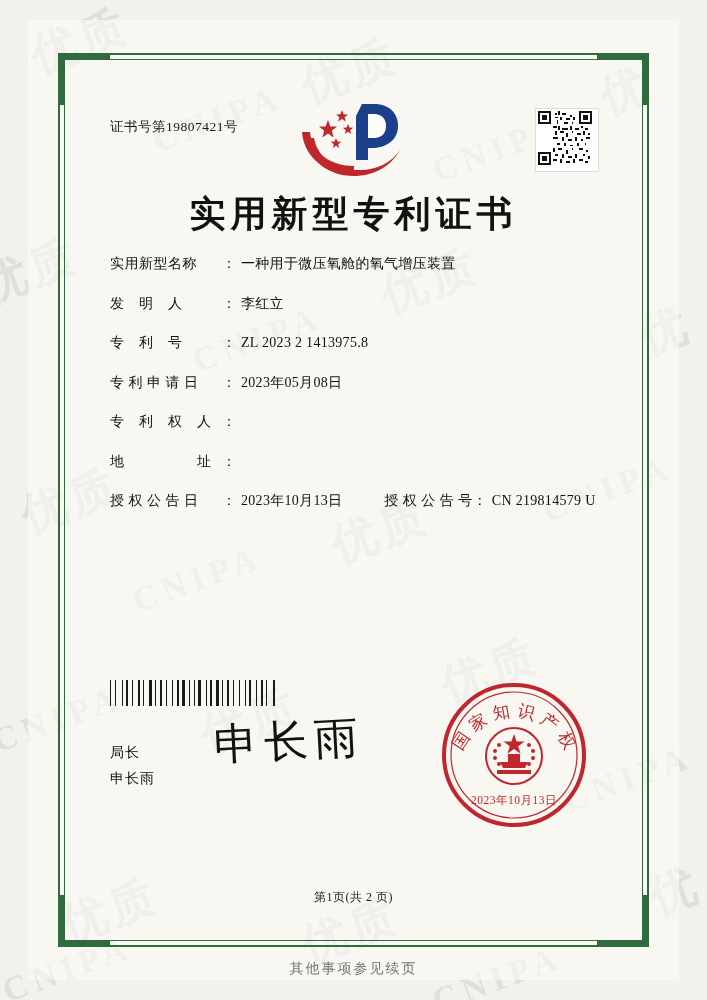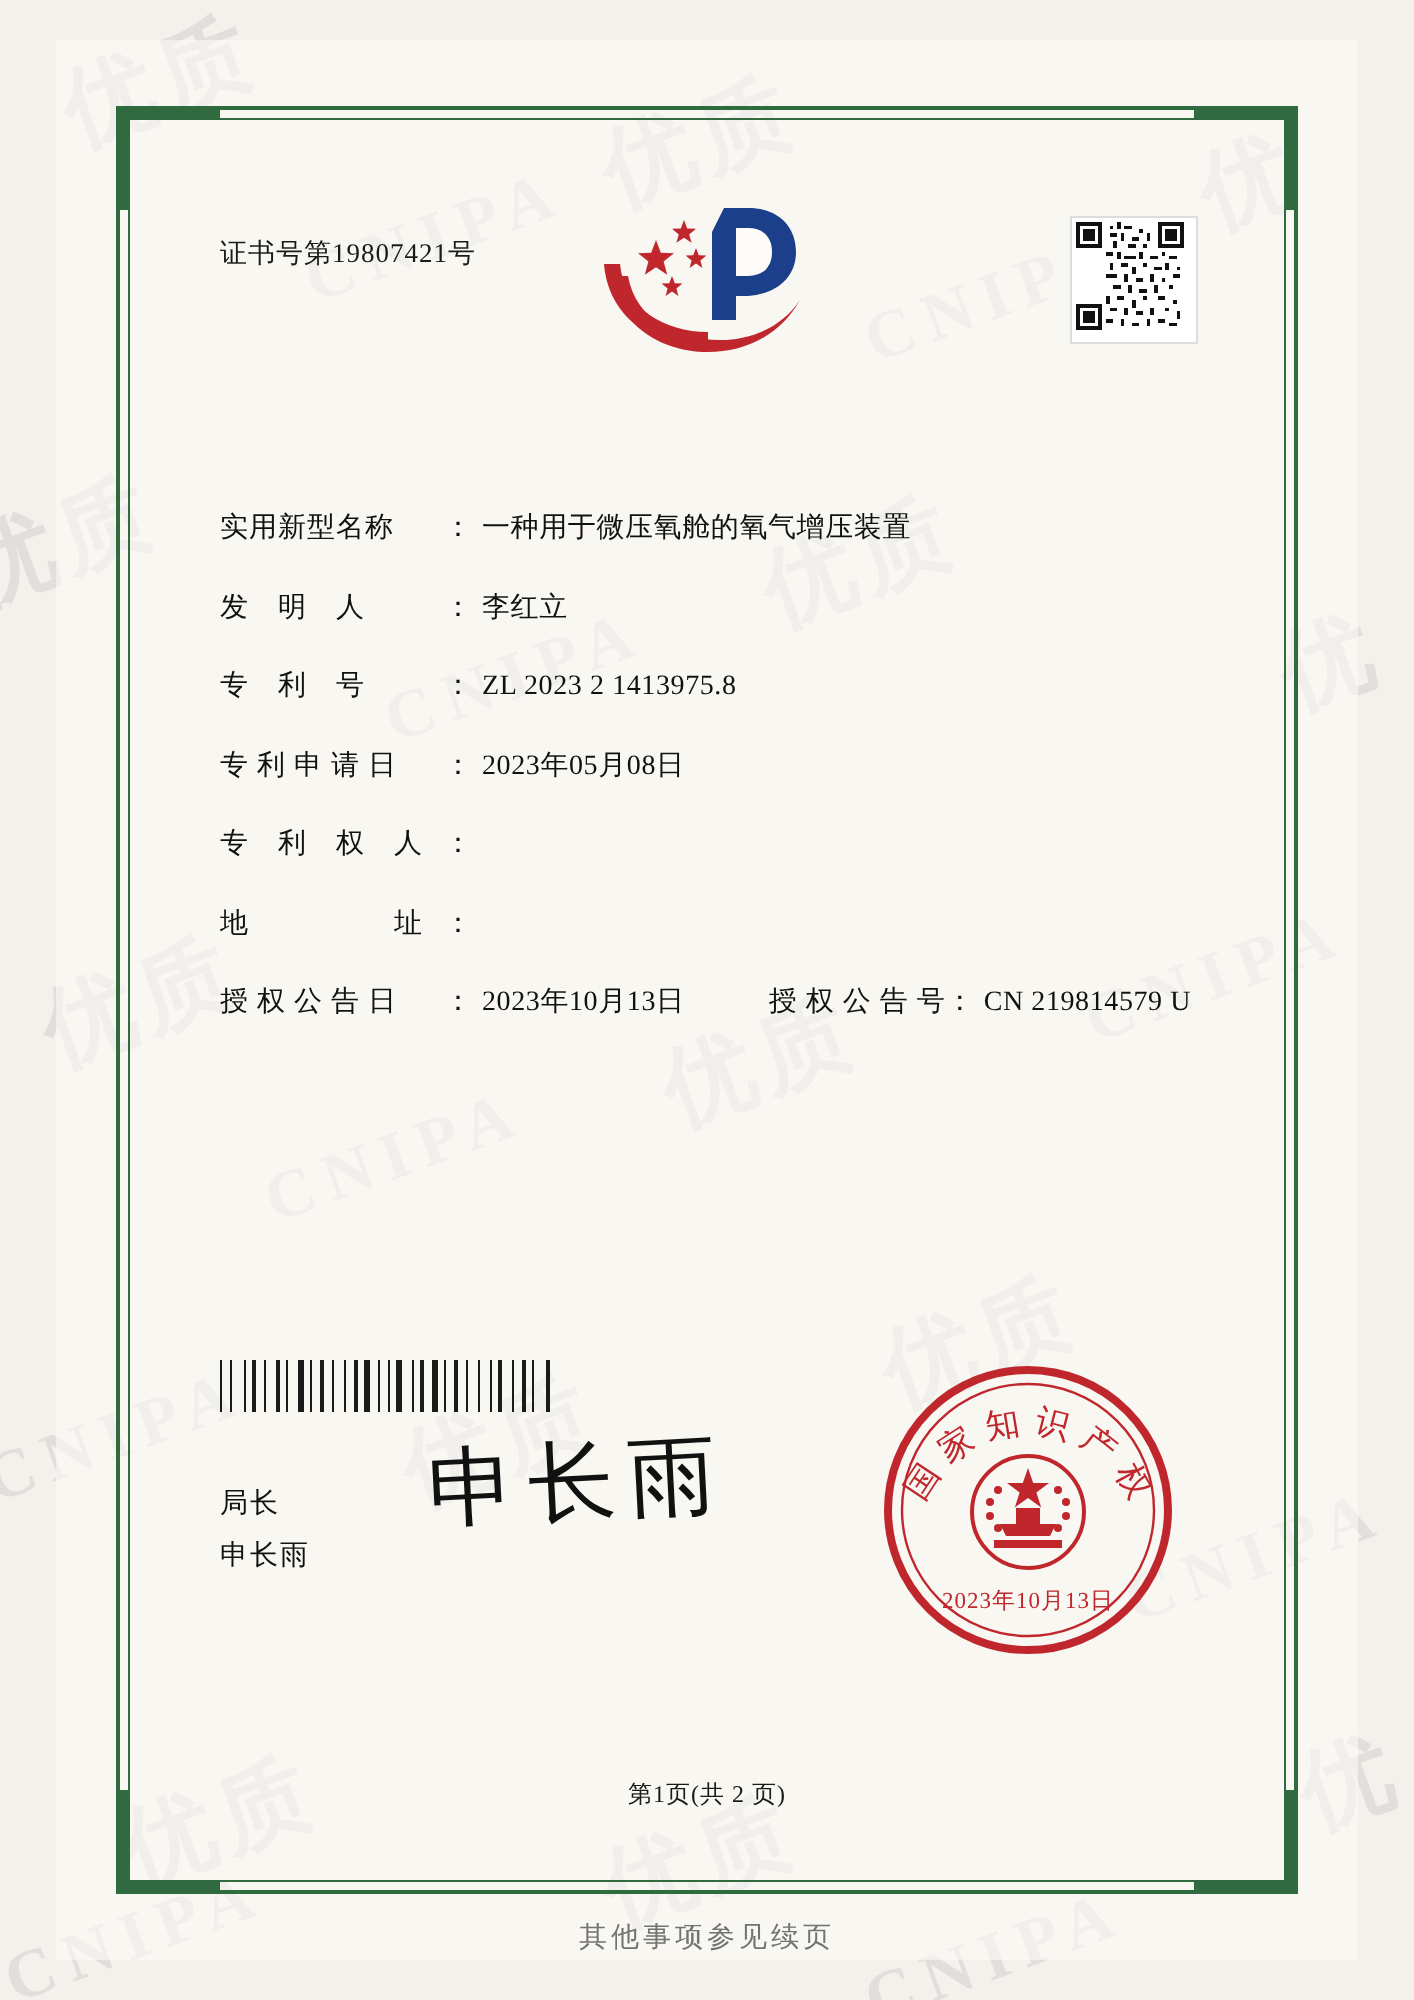--- a/index.html
+++ b/index.html
@@ -366,20 +366,21 @@
           <rect x="8" y="26" width="2" height="1"></rect>
             <rect x="12" y="26" width="1" height="2"></rect>
           <rect x="15" y="27" width="2" height="1"></rect>
             <rect x="19" y="26" width="1" height="2"></rect>
           <rect x="22" y="26" width="2" height="1"></rect>
             <rect x="25" y="27" width="2" height="1"></rect>
         </g>
       </svg>
     </div>
 
+    <div class="title">实用新型专利证书</div>
 
     <div class="fields">
 
       <div class="row">
         <span class="lbl">实用新型名称</span>
         <span class="colon">：</span>
         <span class="val">一种用于微压氧舱的氧气增压装置</span>
       </div>
 
       <div class="row">

